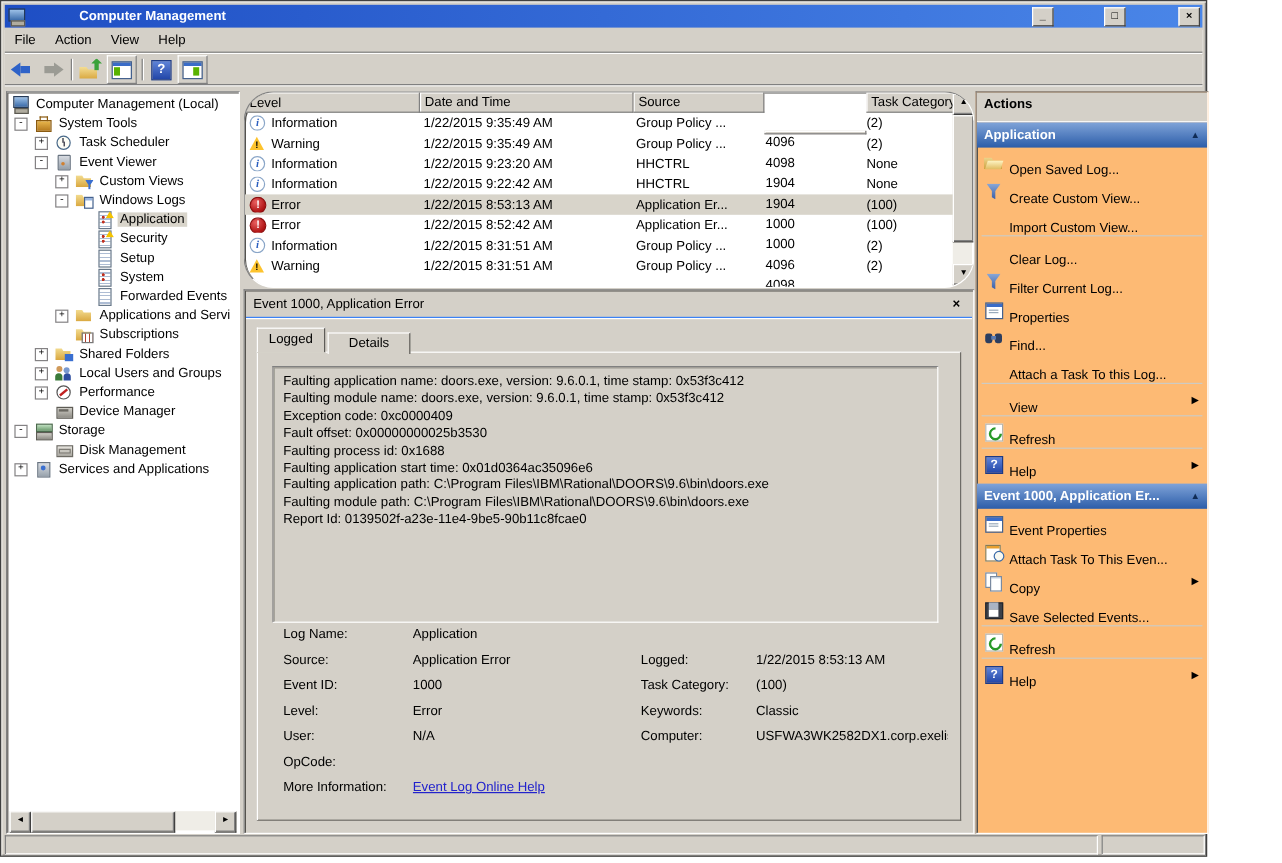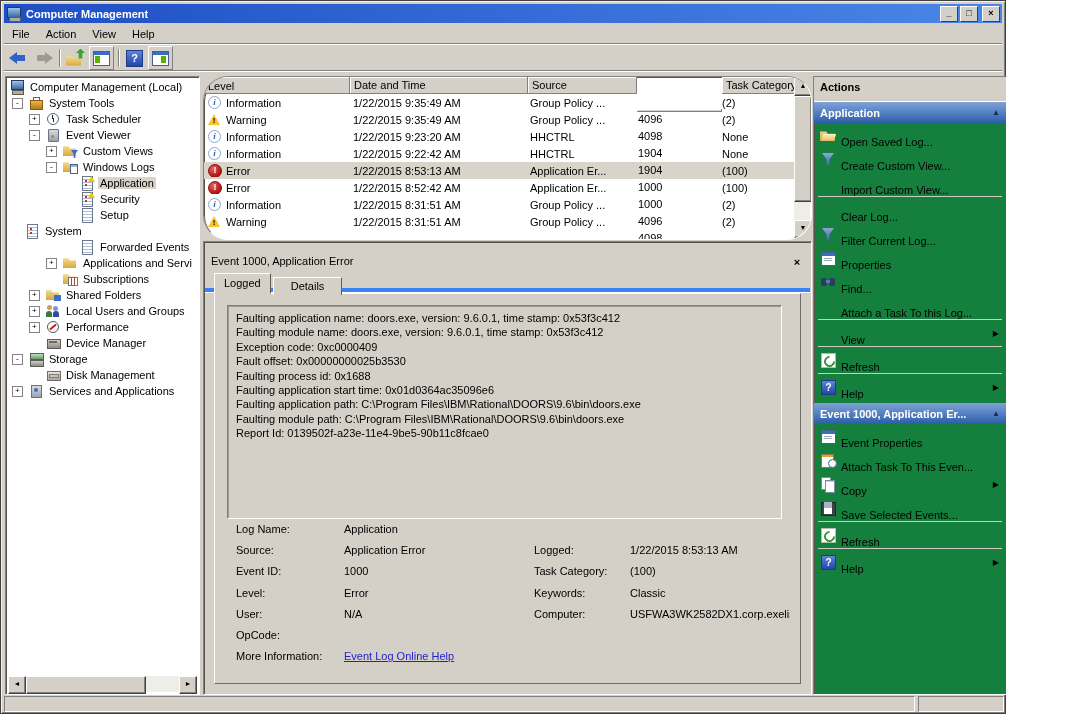--- a/index.html
+++ b/index.html
@@ -3,21 +3,21 @@
 <meta charset="utf-8">
 <style>
   html,body{margin:0;padding:0;background:#fff;}
   body{font-family:"Liberation Sans",sans-serif;font-size:11px;color:#000;}
   #canvas{position:relative;width:1068px;height:719px;background:#fff;overflow:hidden;}
 
   
   #window{position:absolute;left:0;top:0;width:1004px;height:712px;background:#d4d0c8;
           border:1px solid #404040;box-shadow:inset 1px 1px 0 #f4f2ee, inset -1px -1px 0 #808080;}
   .titlebar{position:absolute;left:3px;top:3px;right:3px;height:19px;
-            background:linear-gradient(90deg,#1e4ec4,#4a86e8);display:flex;align-items:center;padding:0 2px;}
+            background:linear-gradient(90deg,#1e4ec4,#4a86e8);display:flex;align-items:center;padding:0 2px;gap:40px;}
   .title-text{color:#fff;font-weight:bold;font-size:11px;margin-left:4px;flex:1;white-space:nowrap;}
   .winbtn{width:16px;height:14px;background:#d4d0c8;border:1px solid;border-color:#fff #404040 #404040 #fff;
           font:bold 9px "Liberation Sans",sans-serif;text-align:center;line-height:12px;margin-left:2px;}
   .ttl-ic{width:16px;height:14px;position:relative;flex:none;}
   .ttl-ic::before{content:"";position:absolute;left:1px;top:0;width:12px;height:9px;background:linear-gradient(#9ec2e8,#3a6aa8);border:1px solid #243a58;}
   .ttl-ic::after{content:"";position:absolute;left:3px;top:10px;width:10px;height:3px;background:#b0ac9f;border:1px solid #5c5a52;}
 
   .menubar{position:absolute;left:3px;top:23px;right:3px;height:19px;display:flex;align-items:center;
            border-bottom:1px solid #808080;box-shadow:0 1px 0 #fff;background:#d4d0c8;}
   .menuitem{padding:3px 8px;}
@@ -110,36 +110,36 @@
   .lvl{width:14px;height:13px;position:relative;display:inline-block;flex:none;}
   .lvl-info::before{content:"";position:absolute;left:0;top:0;width:11px;height:11px;border-radius:50%;background:#fff;border:1px solid #8aa6c8;}
   .lvl-info::after{content:"i";position:absolute;left:0;top:0;width:13px;text-align:center;font:italic bold 9px "Liberation Serif",serif;color:#2b5fc0;line-height:13px;}
   .lvl-warn::before{content:"";position:absolute;left:0;top:1px;border-left:6px solid transparent;border-right:6px solid transparent;border-bottom:11px solid #fdc32d;}
   .lvl-warn::after{content:"!";position:absolute;left:0;top:3px;width:12px;text-align:center;font:bold 8px "Liberation Sans",sans-serif;color:#000;}
   .lvl-err::before{content:"";position:absolute;left:0;top:0;width:12px;height:12px;border-radius:50%;background:radial-gradient(circle at 35% 30%,#e86060,#b01414 70%);border:1px solid #8c0f0f;}
   .lvl-err::after{content:"!";position:absolute;left:0;top:0;width:14px;text-align:center;font:bold 9px "Liberation Sans",sans-serif;color:#fff;line-height:13px;}
 
   
   .detail-panel{position:absolute;left:202px;top:240px;width:607px;height:452px;background:#d4d0c8;overflow:hidden;}
-  .dheader{position:absolute;left:1px;right:1px;top:1px;height:21px;display:flex;
-           padding:12px 6px;border-bottom:4px solid #3b82f6;box-shadow:0 1px 0 #fff;}
+  .dheader{position:absolute;left:1px;right:1px;top:1px;height:21px;display:flex;align-items:center;
+           padding:0 6px;border-bottom:1px solid #3b82f6;box-shadow:0 1px 0 #fff;}
   .dtitle{flex:1;}
   .dclose{width:14px;height:14px;text-align:center;font:bold 11px "Liberation Sans",sans-serif;line-height:14px;}
   .tabs{position:absolute;left:10px;top:32px;height:20px;display:flex;align-items:flex-end;z-index:2;}
   .tab{background:#d4d0c8;border:1px solid;border-color:#fff #5e5c58 #d4d0c8 #fff;padding:3px 9px 4px;margin-right:2px;position:relative;}
   .tab.inactive{border-color:#fff #5e5c58 transparent #fff;padding:2px 17px 3px;top:1px;border-bottom:none;}
   .tab-page{position:absolute;left:10px;right:10px;top:51px;bottom:10px;border:1px solid;border-color:#fff #6e6c66 #6e6c66 #fff;background:#d4d0c8;}
   .msgbox{position:absolute;left:12px;right:18px;top:11px;height:202px;background:#d4d0c8;
           border:1px solid;border-color:#808080 #fff #fff #808080;box-shadow:inset 1px 1px 0 #9a988f;padding:5px 8px;overflow:hidden;line-height:14.4px;}
   .fields{position:absolute;left:12px;right:10px;top:224px;display:grid;grid-template-columns:108px 190px 96px auto;padding:0 0 0 9px;}
   .fields > div{height:21.3px;white-space:nowrap;overflow:hidden;display:flex;align-items:center;}
   a.evlink{color:#2222cc;text-decoration:underline;}
 
   
-  .actions-panel{position:absolute;left:812px;top:75px;width:192px;height:617px;background:#15803d;overflow:hidden;}
+  .actions-panel{position:absolute;left:812px;top:75px;width:192px;height:617px;background:#fdba74;overflow:hidden;}
   .actions-title{height:20px;background:#d4d0c8;font-weight:bold;padding:4px 6px 0;border-bottom:1px solid #fff;}
   .asec-hdr{height:21px;background:linear-gradient(#7fa3d8,#2c5da9);color:#fff;font-weight:bold;
             display:flex;align-items:center;padding:0 6px;}
   .asec-hdr .chev{margin-left:auto;color:#102c56;font-size:8px;}
   .aitem{height:24px;display:flex;align-items:center;padding:0 4px;}
   .aic{width:17px;height:16px;position:relative;flex:none;margin:0 4px 0 2px;}
   .alabel{white-space:nowrap;overflow:hidden;margin-top:13px;}
   .aarrow{margin-left:auto;font-size:8px;padding-right:3px;}
   .adiv{height:1px;background:#cdcbc4;margin:1px 4px;}
   .ia-open::before{content:"";position:absolute;left:0;top:3px;width:15px;height:11px;background:linear-gradient(#f0dc96,#cfa040);clip-path:polygon(0 14%,42% 14%,52% 34%,100% 34%,100% 100%,0 100%);}
@@ -235,21 +235,21 @@
         <div class="trow" style="padding-left:55px">
             <span class="expsp"></span>
             <span class="ic pg badge"></span>
             <span class="tlabel">Security</span>
           </div>
         <div class="trow" style="padding-left:55px">
             <span class="expsp"></span>
             <span class="ic pg pg-plain"></span>
             <span class="tlabel">Setup</span>
           </div>
-        <div class="trow" style="">
+        <div class="trow" style="padding-left:55px">
             <span class="expsp"></span>
             <span class="ic pg"></span>
             <span class="tlabel">System</span>
           </div>
         <div class="trow" style="padding-left:55px">
             <span class="expsp"></span>
             <span class="ic pg pg-plain"></span>
             <span class="tlabel">Forwarded Events</span>
           </div>
         <div class="trow" style="padding-left:38px">

